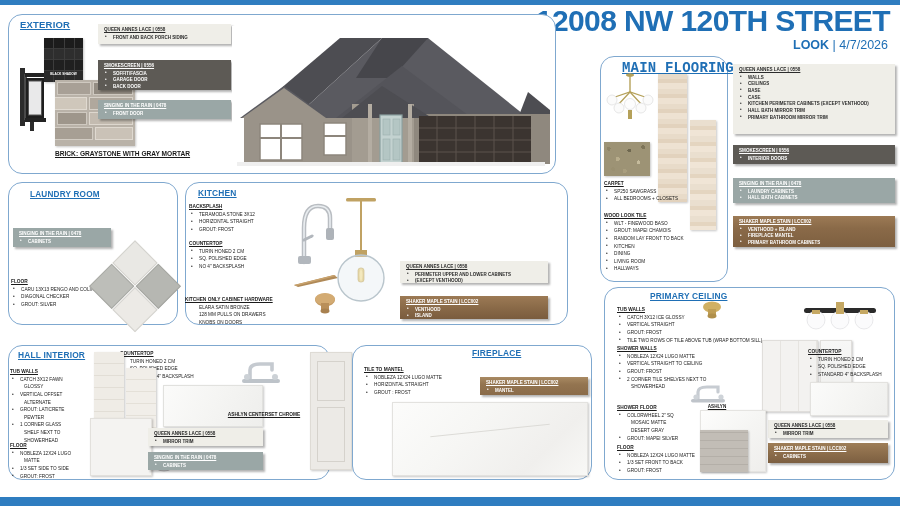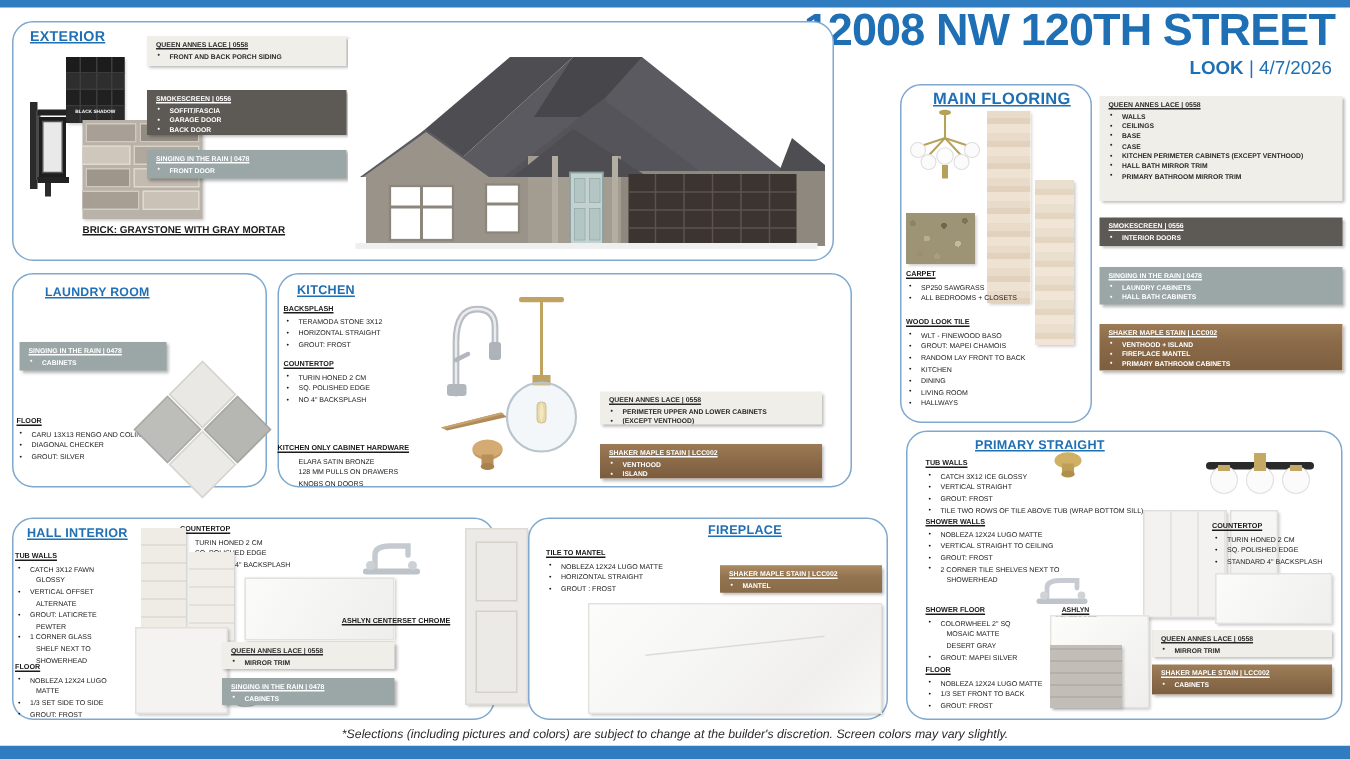--- a/index.html
+++ b/index.html
@@ -221,21 +221,21 @@
       <line x1="205" y1="90" x2="205" y2="138"></line>
         <line x1="224" y1="90" x2="224" y2="138"></line>
       <line x1="243" y1="90" x2="243" y2="138"></line>
         <line x1="262" y1="90" x2="262" y2="138"></line>
       <line x1="281" y1="90" x2="281" y2="138"></line>
     </g>
     <rect x="5" y="136" width="308" height="4" fill="#efefef"></rect>
   </svg>
 
   <div class="panel" style="left:600px; top:56px; width:128px; height:226px;"></div>
-  <div class="panel-title" style="left:622px; top:60px; font-size:11px;">MAIN FLOORING</div>
+  <div class="panel-title" style="left:622px; top:60px; font-size:14px;font-family:Liberation Mono, monospace;">MAIN FLOORING</div>
 
   <svg style="position:absolute;left:604px;top:72px;" width="52" height="52" viewBox="0 0 52 52">
     <line x1="26" y1="2" x2="26" y2="20" stroke="#b5a15a" stroke-width="1.4"></line>
     <ellipse cx="26" cy="3" rx="4" ry="1.8" fill="#b5a15a"></ellipse>
     <path d="M8 26 L26 20 L44 26" stroke="#b5a15a" stroke-width="1.3" fill="none"></path>
     <path d="M13 34 L26 20 L39 34" stroke="#b5a15a" stroke-width="1.3" fill="none"></path>
     <circle cx="8" cy="28" r="5" fill="#fbfbfb" stroke="#ddd" stroke-width=".7"></circle>
     <circle cx="44" cy="28" r="5" fill="#fbfbfb" stroke="#ddd" stroke-width=".7"></circle>
     <circle cx="15" cy="36" r="5" fill="#fbfbfb" stroke="#ddd" stroke-width=".7"></circle>
     <circle cx="37" cy="36" r="5" fill="#fbfbfb" stroke="#ddd" stroke-width=".7"></circle>
@@ -519,21 +519,21 @@
         <li>MANTEL</li>
       </ul>
   </div>
 
   <div class="swatch" style="left:392px; top:402px; width:196px; height:74px;
        background:linear-gradient(135deg,#fcfcfb 0%,#f6f6f4 40%,#f0efed 75%,#f8f8f6 100%);
        border:1px solid #e3e2df;"></div>
   <div style="position:absolute;left:430px;top:430px;width:120px;height:1px;background:#dcdbd7;transform:rotate(-6deg);"></div>
 
   <div class="panel" style="left:604px; top:287px; width:291px; height:193px;"></div>
-  <div class="panel-title" style="left:650px; top:291px; font-size:8.4px;">PRIMARY STRAIGHT</div>
+  <div class="panel-title" style="left:650px; top:291px; font-size:8.4px;">PRIMARY CEILING</div>
 
   <div class="spec-block" style="left:617px; top:306px;">
     <span class="sh">TUB WALLS</span>
     <ul>
       <li>CATCH 3X12 ICE GLOSSY</li>
       <li>VERTICAL STRAIGHT</li>
       <li>GROUT: FROST</li>
       <li>TILE TWO ROWS OF TILE ABOVE TUB (WRAP BOTTOM SILL)</li>
     </ul>
   </div>
@@ -625,17 +625,14 @@
         <li>CABINETS</li>
       </ul>
   </div>
 
   <div class="swatch" style="left:700px; top:410px; width:66px; height:62px;
        background:linear-gradient(140deg,#fdfdfc 0%,#f5f5f3 50%,#efeeec 100%);border:1px solid #e5e4e1;"></div>
   <div class="swatch" style="left:700px; top:430px; width:48px; height:42px;
        background:repeating-linear-gradient(0deg,#c2bdb6 0 7px,#b4afa8 7px 8px),
                   repeating-linear-gradient(90deg,rgba(0,0,0,.05) 0 7px,rgba(0,0,0,.12) 7px 8px);"></div>
 
-  <div class="footer">
-    <span>*Selections (including pictures and colors) are subject to change at the builder's discretion. Screen colors may vary slightly.</span>
-  </div>
 
 </div>
 
 </body></html>

